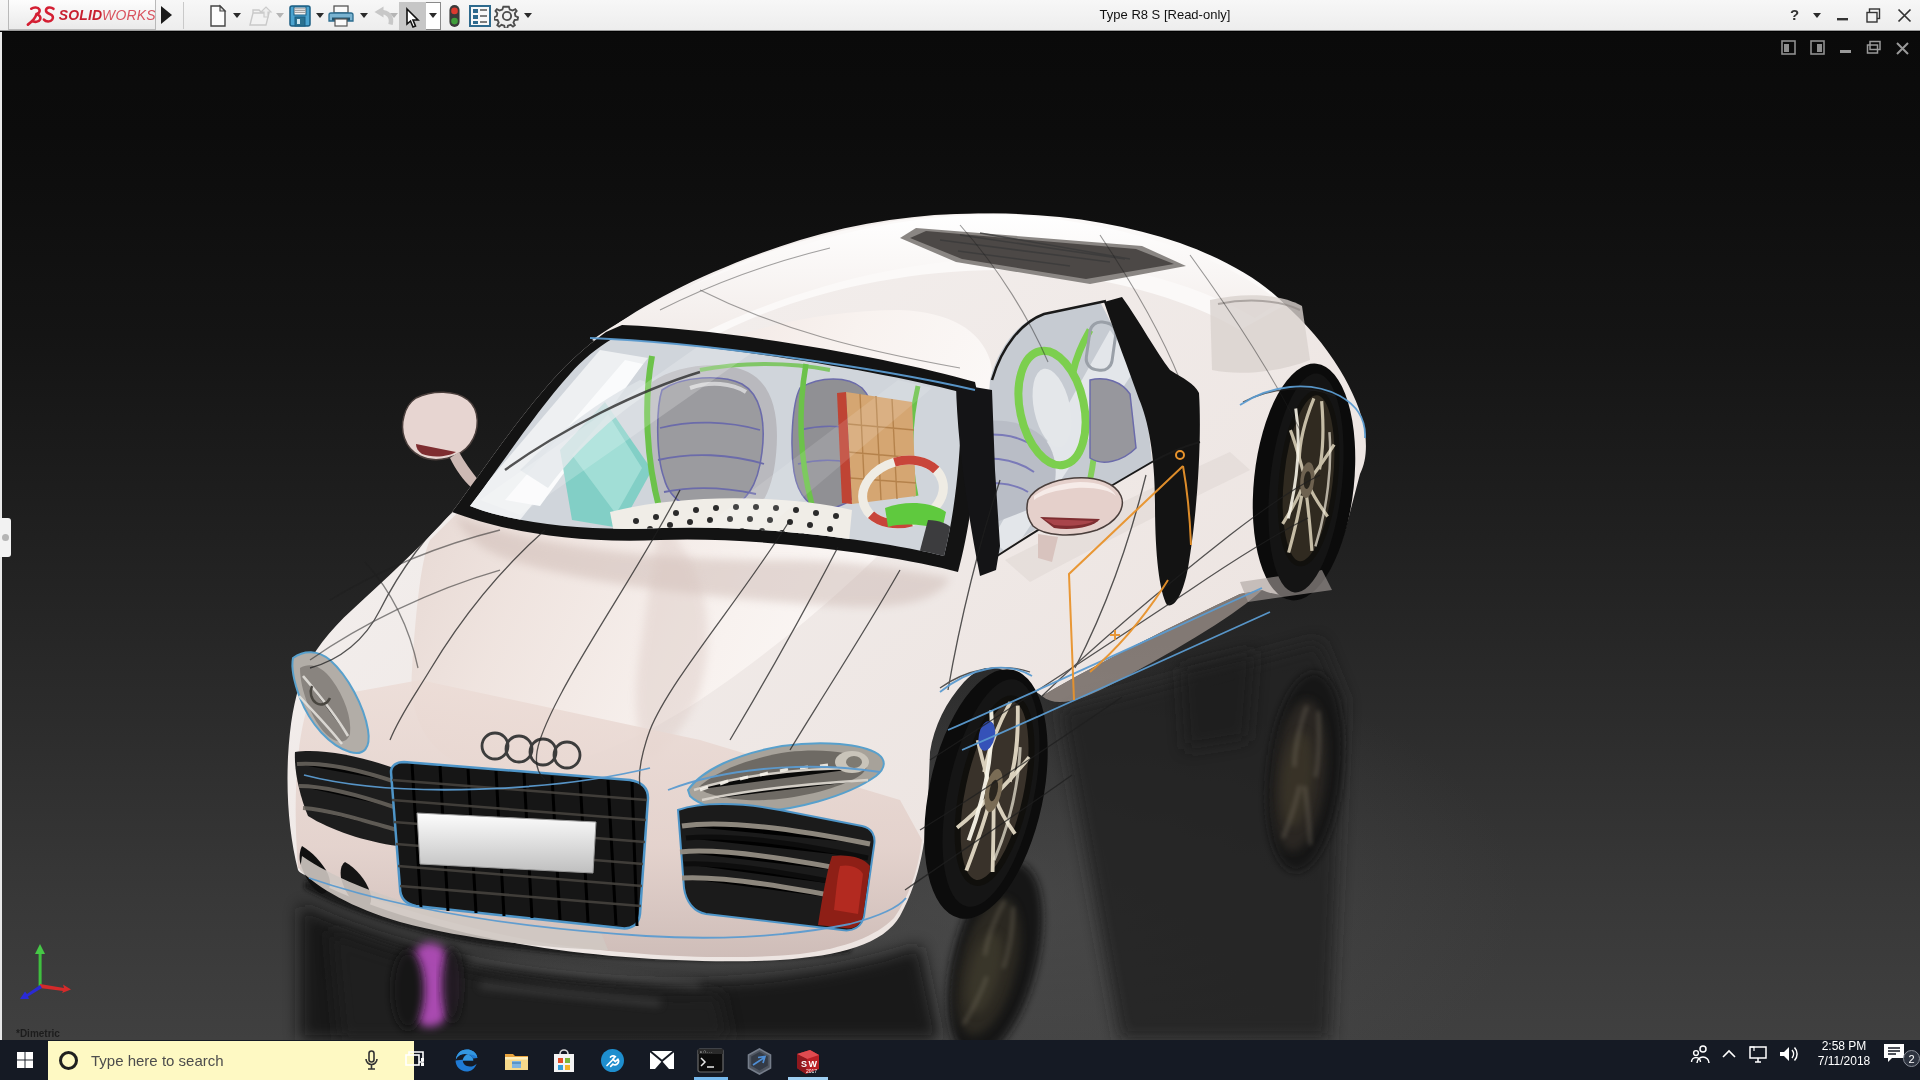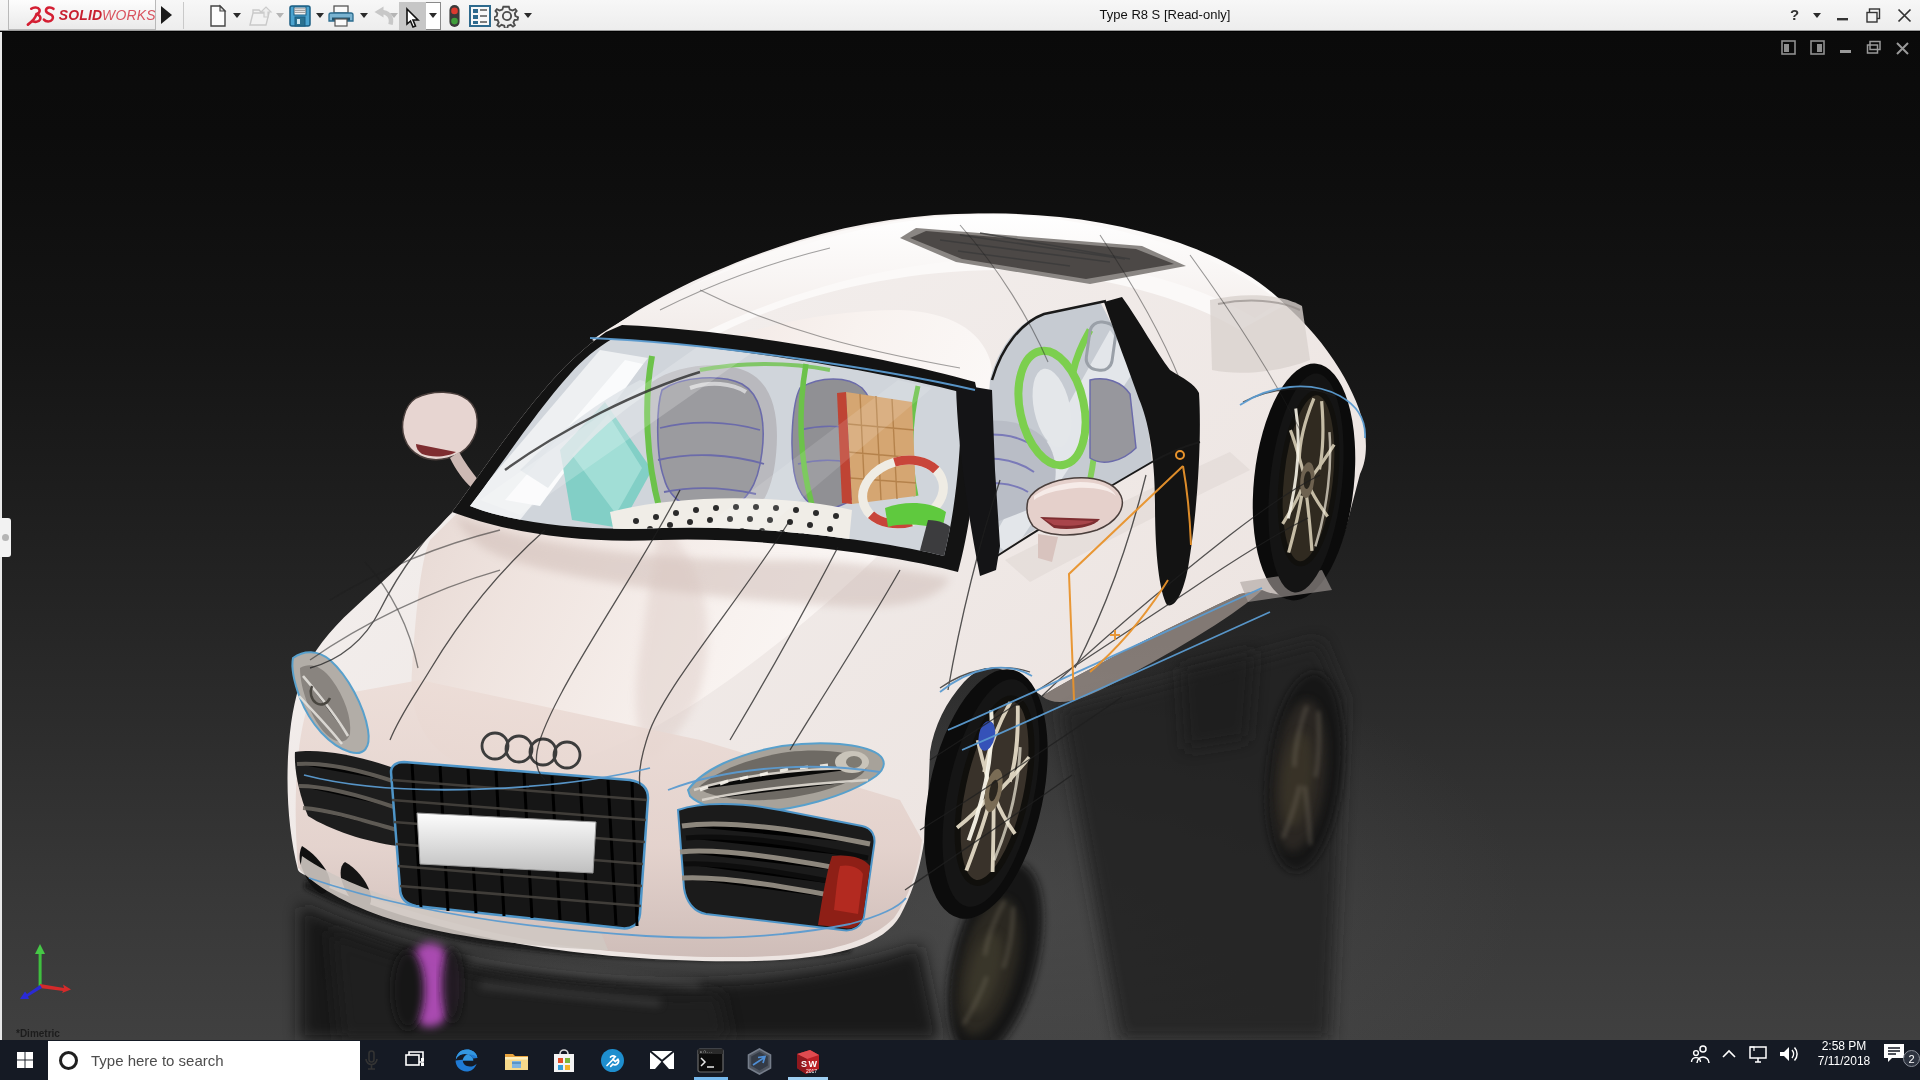--- a/index.html
+++ b/index.html
@@ -17,21 +17,21 @@
 
 #viewport{position:absolute;top:32px;left:0;width:1920px;height:1008px;background:linear-gradient(180deg,#0a0a0a 0%,#0c0c0c 10%,#141414 30%,#202020 50%,#2d2d2d 70%,#383838 86%,#404040 100%);z-index:1;overflow:hidden}
 #scene{position:absolute;top:-32px;left:0;width:1920px;height:1080px}
 #lefttab{position:absolute;left:0;top:486px;width:11px;height:39px;background:#f2f2f2;border-radius:0 3px 3px 0}
 #lefttab .dot{position:absolute;left:2px;top:16px;width:7px;height:7px;border-radius:50%;background:#b5b5b5}
 #leftedge{position:absolute;left:0;top:0;width:2px;height:1008px;background:#e8e8e8}
 #innerctl{position:absolute;right:10px;top:8px;display:flex;gap:13px;align-items:center}
 #dimetric{position:absolute;left:16px;top:996px;color:#1c1c1c;font-size:10px;font-weight:bold}
 
 #taskbar{position:absolute;top:1040px;left:0;width:1920px;height:40px;background:#151a24;z-index:10}
-#search{position:absolute;left:48px;top:1041px;width:312px;height:39px;background:#ffffff;display:flex;align-items:center;z-index:11}
+#search{position:absolute;left:48px;top:1041px;width:366px;height:39px;background:#fef9c3;display:flex;align-items:center;z-index:11}
 #search .ring{width:19px;height:19px;border:3px solid #1f1f1f;border-radius:50%;margin-left:11px}
 #search .stext{margin-left:13px;font-size:15px;color:#4d4d4d}
 .tbi{position:absolute;top:1048px;z-index:11}
 #tray{position:absolute;right:0;top:1040px;height:28px;display:flex;align-items:center;z-index:11}
 #clock{color:#fff;font-size:12px;text-align:center;line-height:15px;width:72px}
 .underline{position:absolute;top:1077px;height:3px;background:#76b9ed;z-index:12}
 </style></head>
 <body>
 <div id="root">
 

